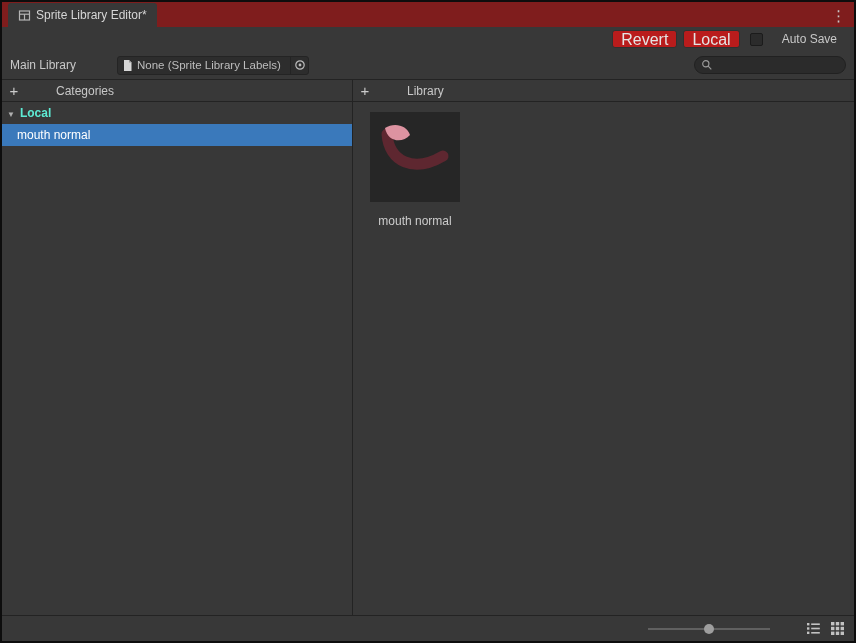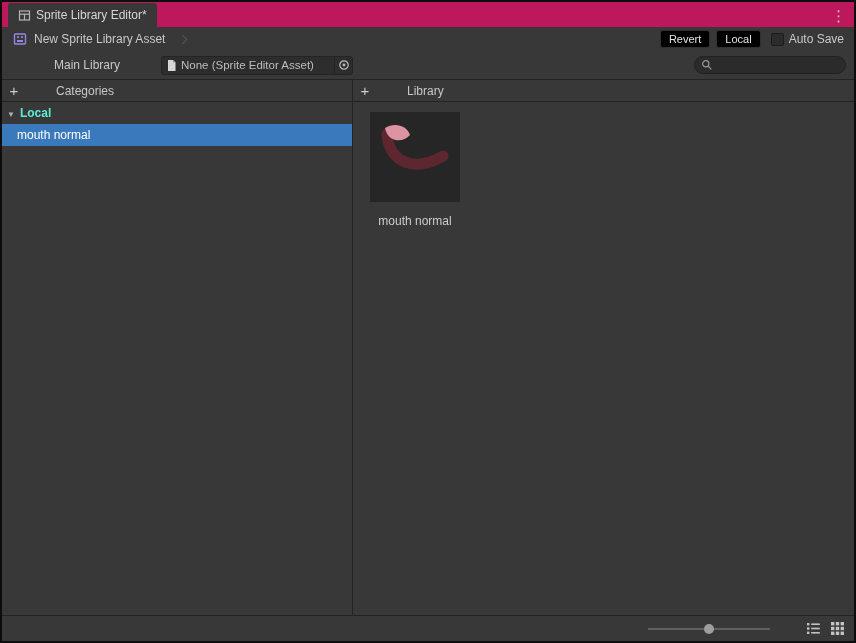--- a/index.html
+++ b/index.html
@@ -3,41 +3,41 @@
 <meta charset="utf-8">
 <style>
   * { box-sizing: border-box; margin: 0; padding: 0; }
   html,body { background:#111; }
   body { font-family: "Liberation Sans", sans-serif; font-size:12px; color:#c8c8c8; }
 
   .window { width:856px; height:643px; background:#383838; border:2px solid #0d0d0d;
             display:flex; flex-direction:column; overflow:hidden; }
 
   
-  .tabbar { height:25px; background:#be185d; display:flex; align-items:flex-end; flex-shrink:0; }
+  .tabbar { height:25px; background:#7f1d1d; display:flex; align-items:flex-end; flex-shrink:0; }
   .tab { height:24px; margin-left:6px; padding:0 10px; background:#383838;
          border-radius:3px 3px 0 0; display:flex; align-items:center; gap:5px; color:#d6d6d6; }
   .tabbar-spacer { flex:1; }
   .kebab { color:#c8c8c8; font-size:15px; line-height:22px; padding:0 8px; cursor:pointer; }
 
   
   .toolbar { height:24px; display:flex; align-items:center; padding:0 6px; flex-shrink:0; }
   .breadcrumb { display:flex; align-items:center; gap:6px; padding:0 4px; height:22px; }
   .bc-chevron { width:7px; height:7px; border-top:1px solid #555; border-right:1px solid #555;
                 transform:rotate(45deg); margin-left:8px; }
   .toolbar .spacer { flex:1; }
-  .ubtn { background:#000000; border:1px solid #303030; border-radius:3px; color:#e4e4e4;
-          font-size:11px; height:18px; padding:0 8px; margin-left:6px; cursor:pointer;
+  .ubtn { background:#b91c1c; border:1px solid #303030; border-radius:3px; color:#e4e4e4;
+          font-size:16px; height:18px; padding:0 8px; margin-left:6px; cursor:pointer;
           font-family:"Liberation Sans",sans-serif; }
-  .autosave { display:flex; align-items:center; gap:5px; margin-left:10px; margin-right:4px; }
+  .autosave { display:flex; align-items:center; gap:19px; margin-left:10px; margin-right:11px; }
   .autosave input { appearance:none; -webkit-appearance:none; width:13px; height:13px;
                     background:#2b2b2b; border:1px solid #1b1b1b; border-radius:2px; cursor:pointer; }
 
   
-  .fieldrow { height:28px; display:flex; align-items:center; padding:0 8px; flex-shrink:0;margin-left:44px; }
+  .fieldrow { height:28px; display:flex; align-items:center; padding:0 8px; flex-shrink:0; }
   .ml-label { width:107px; color:#c8c8c8; }
   .object-field { width:192px; height:19px; background:#2d2d2d; border:1px solid #242424;
                   border-radius:3px; display:flex; align-items:center; cursor:pointer; }
   .object-field .obj-text { flex:1; color:#bdbdbd; font-size:11.5px; white-space:nowrap;
                             overflow:hidden; padding-left:4px; }
   .obj-doc { margin-left:4px; display:flex; }
   .picker { width:18px; height:100%; border-left:1px solid #242424; display:flex;
             align-items:center; justify-content:center; cursor:pointer; }
   .fieldrow .spacer { flex:1; }
   .search { width:152px; height:18px; background:#2b2b2b; border:1px solid #212121;
@@ -93,51 +93,39 @@
           <line x1="6.5" y1="5.2" x2="6.5" y2="11" stroke="#b5b5b5" stroke-width="1.2"></line>
         </svg>
       </span>
       <span>Sprite Library Editor*</span>
     </div>
     <div class="tabbar-spacer"></div>
     <div class="kebab">⋮</div>
   </div>
 
   <div class="toolbar">
-    <div class="breadcrumb">
-      <span style="display:flex;">
-        <svg width="16" height="16" viewBox="0 0 16 16">
-          <rect x="2.5" y="3" width="11" height="10" rx="1" fill="none" stroke="#9287e2" stroke-width="1.4"></rect>
-          <rect x="5" y="9" width="6" height="2" fill="#9287e2"></rect>
-          <circle cx="6" cy="6.2" r="1.1" fill="#9287e2"></circle>
-          <circle cx="10" cy="6.2" r="1.1" fill="#9287e2"></circle>
-        </svg>
-      </span>
-      <span>New Sprite Library Asset</span>
-      <span class="bc-chevron"></span>
-    </div>
     <div class="spacer"></div>
     <button class="ubtn">Revert</button>
     <button class="ubtn">Local</button>
     <label class="autosave">
       <input type="checkbox" style="">
       <span>Auto Save</span>
     </label>
   </div>
 
   <div class="fieldrow">
     <span class="ml-label">Main Library</span>
     <div class="object-field">
       <span class="obj-doc">
         <svg width="11" height="13" viewBox="0 0 11 13">
           <path d="M2 1 h5 l2.5 2.5 V12 H2 Z" fill="#d7d7d7"></path>
           <path d="M7 1 l2.5 2.5 H7 Z" fill="#9a9a9a"></path>
         </svg>
       </span>
-      <span class="obj-text">None (Sprite Editor Asset)</span>
+      <span class="obj-text">None (Sprite Library Labels)</span>
       <span class="picker">
         <svg width="12" height="12" viewBox="0 0 12 12">
           <circle cx="6" cy="6" r="4.2" fill="none" stroke="#bbbbbb" stroke-width="1.2"></circle>
           <circle cx="6" cy="6" r="1.4" fill="#bbbbbb"></circle>
         </svg>
       </span>
     </div>
     <div class="spacer"></div>
     <div class="search">
       <span style="display:flex;">

